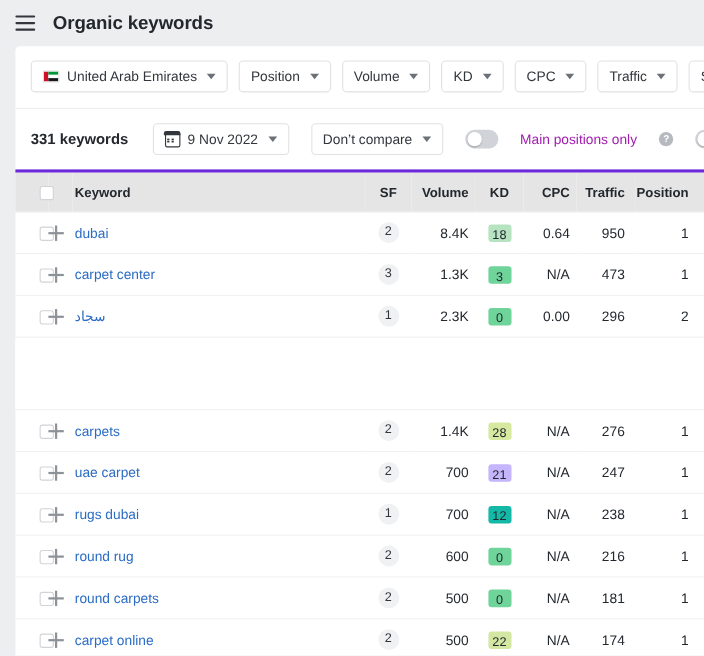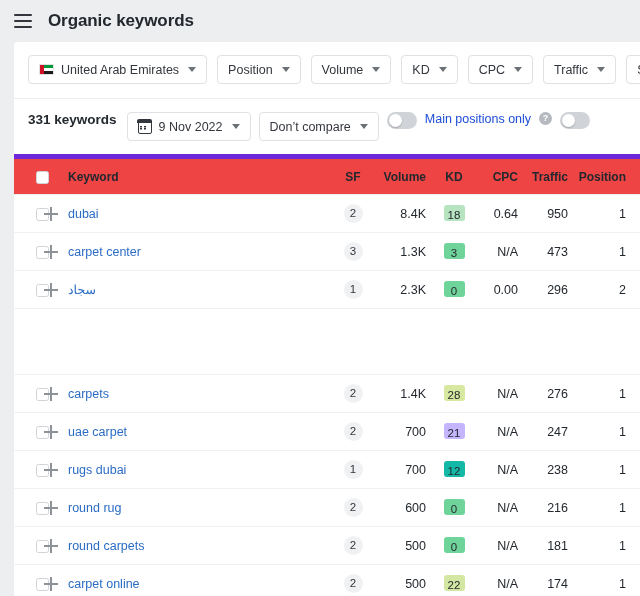--- a/index.html
+++ b/index.html
@@ -103,24 +103,24 @@
     border: 0.5px solid rgba(0,0,0,.12);
   }
   .flag .red { position:absolute; left:0; top:0; width:4px; height:100%; background:#ce1126; }
   .flag .grn { position:absolute; left:4px; top:0; right:0; height:33.4%; background:#009739; }
   .flag .wht { position:absolute; left:4px; top:33.4%; right:0; height:33.3%; background:#ffffff; }
   .flag .blk { position:absolute; left:4px; top:66.7%; right:0; bottom:0; background:#1a1a1a; }
 
   
   .subbar {
     display: flex;
-    align-items: flex-start;
-    gap: 8px;
+    align-items: center;
+    gap: 20px;
     padding: 13px 0 13px 14px;
-    border-bottom: 5px solid #6d28d9;
+    border-bottom: 3px solid #6d28d9;
     white-space: nowrap;
   }
   .kw-count {
     font-size: 13.5px;
     font-weight: bold;
     color: #23282e;
     margin-right: 2px;
   }
   .cal-icon {
     width: 14px; height: 14px;
@@ -160,21 +160,21 @@
   .toggle .knob {
     position: absolute;
     left: 2px; top: 2px;
     width: 13px; height: 13px;
     border-radius: 50%;
     background: #ffffff;
     box-shadow: 0 1px 1.5px rgba(0,0,0,.22);
   }
   .toggle-label {
     font-size: 12.5px;
-    color: #1d4ed8;
+    color: #a21caf;
   }
   .help-icon {
     width: 13px; height: 13px;
     border-radius: 50%;
     background: #b6bac0;
     color: #fff;
     font-size: 9px;
     line-height: 13px;
     text-align: center;
     font-weight: bold;
@@ -188,21 +188,21 @@
     border-collapse: collapse;
     table-layout: fixed;
   }
   table.kwtable th {
     font-size: 12px;
     font-weight: bold;
     color: #23282e;
     padding: 11px 0 10px;
     text-align: right;
     border-bottom: 1px solid #eceef0;
-    background: #ef4444;
+    background: #e5e5e5;
   }
   table.kwtable td {
     font-size: 12.5px;
     color: #23282e;
     padding: 9px 0;
     text-align: right;
     border-bottom: 1px solid #f0f1f3;
     height: 33px;
   }
   .c-check  { width: 30px; text-align: left !important; padding-left: 22px !important; }

